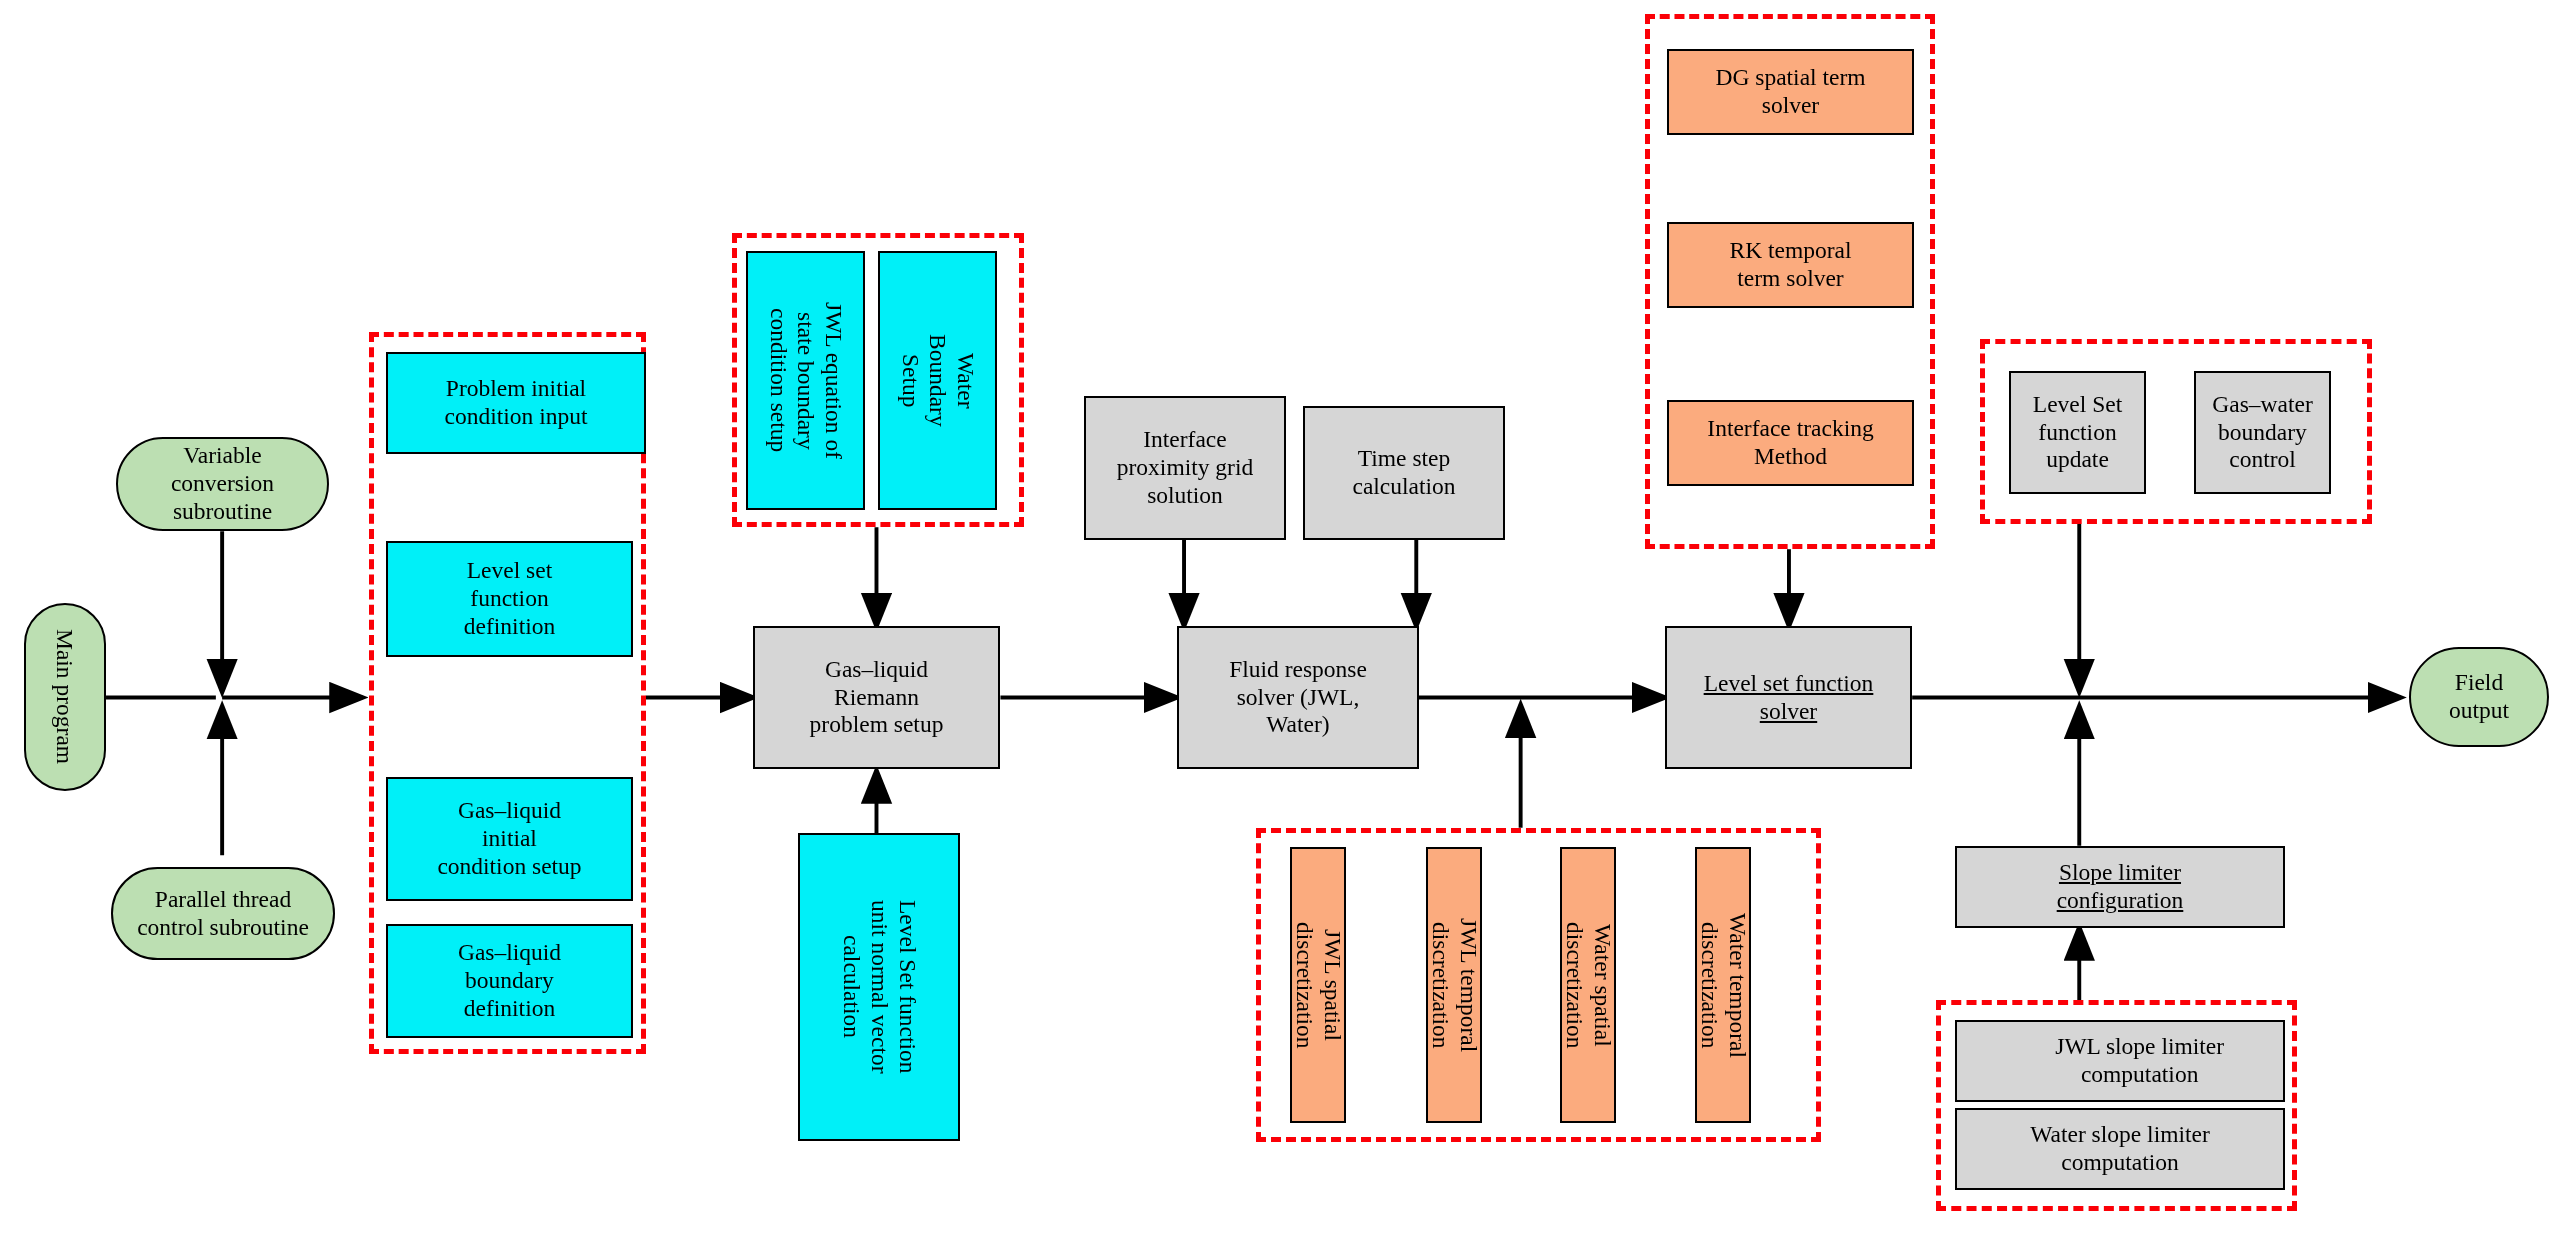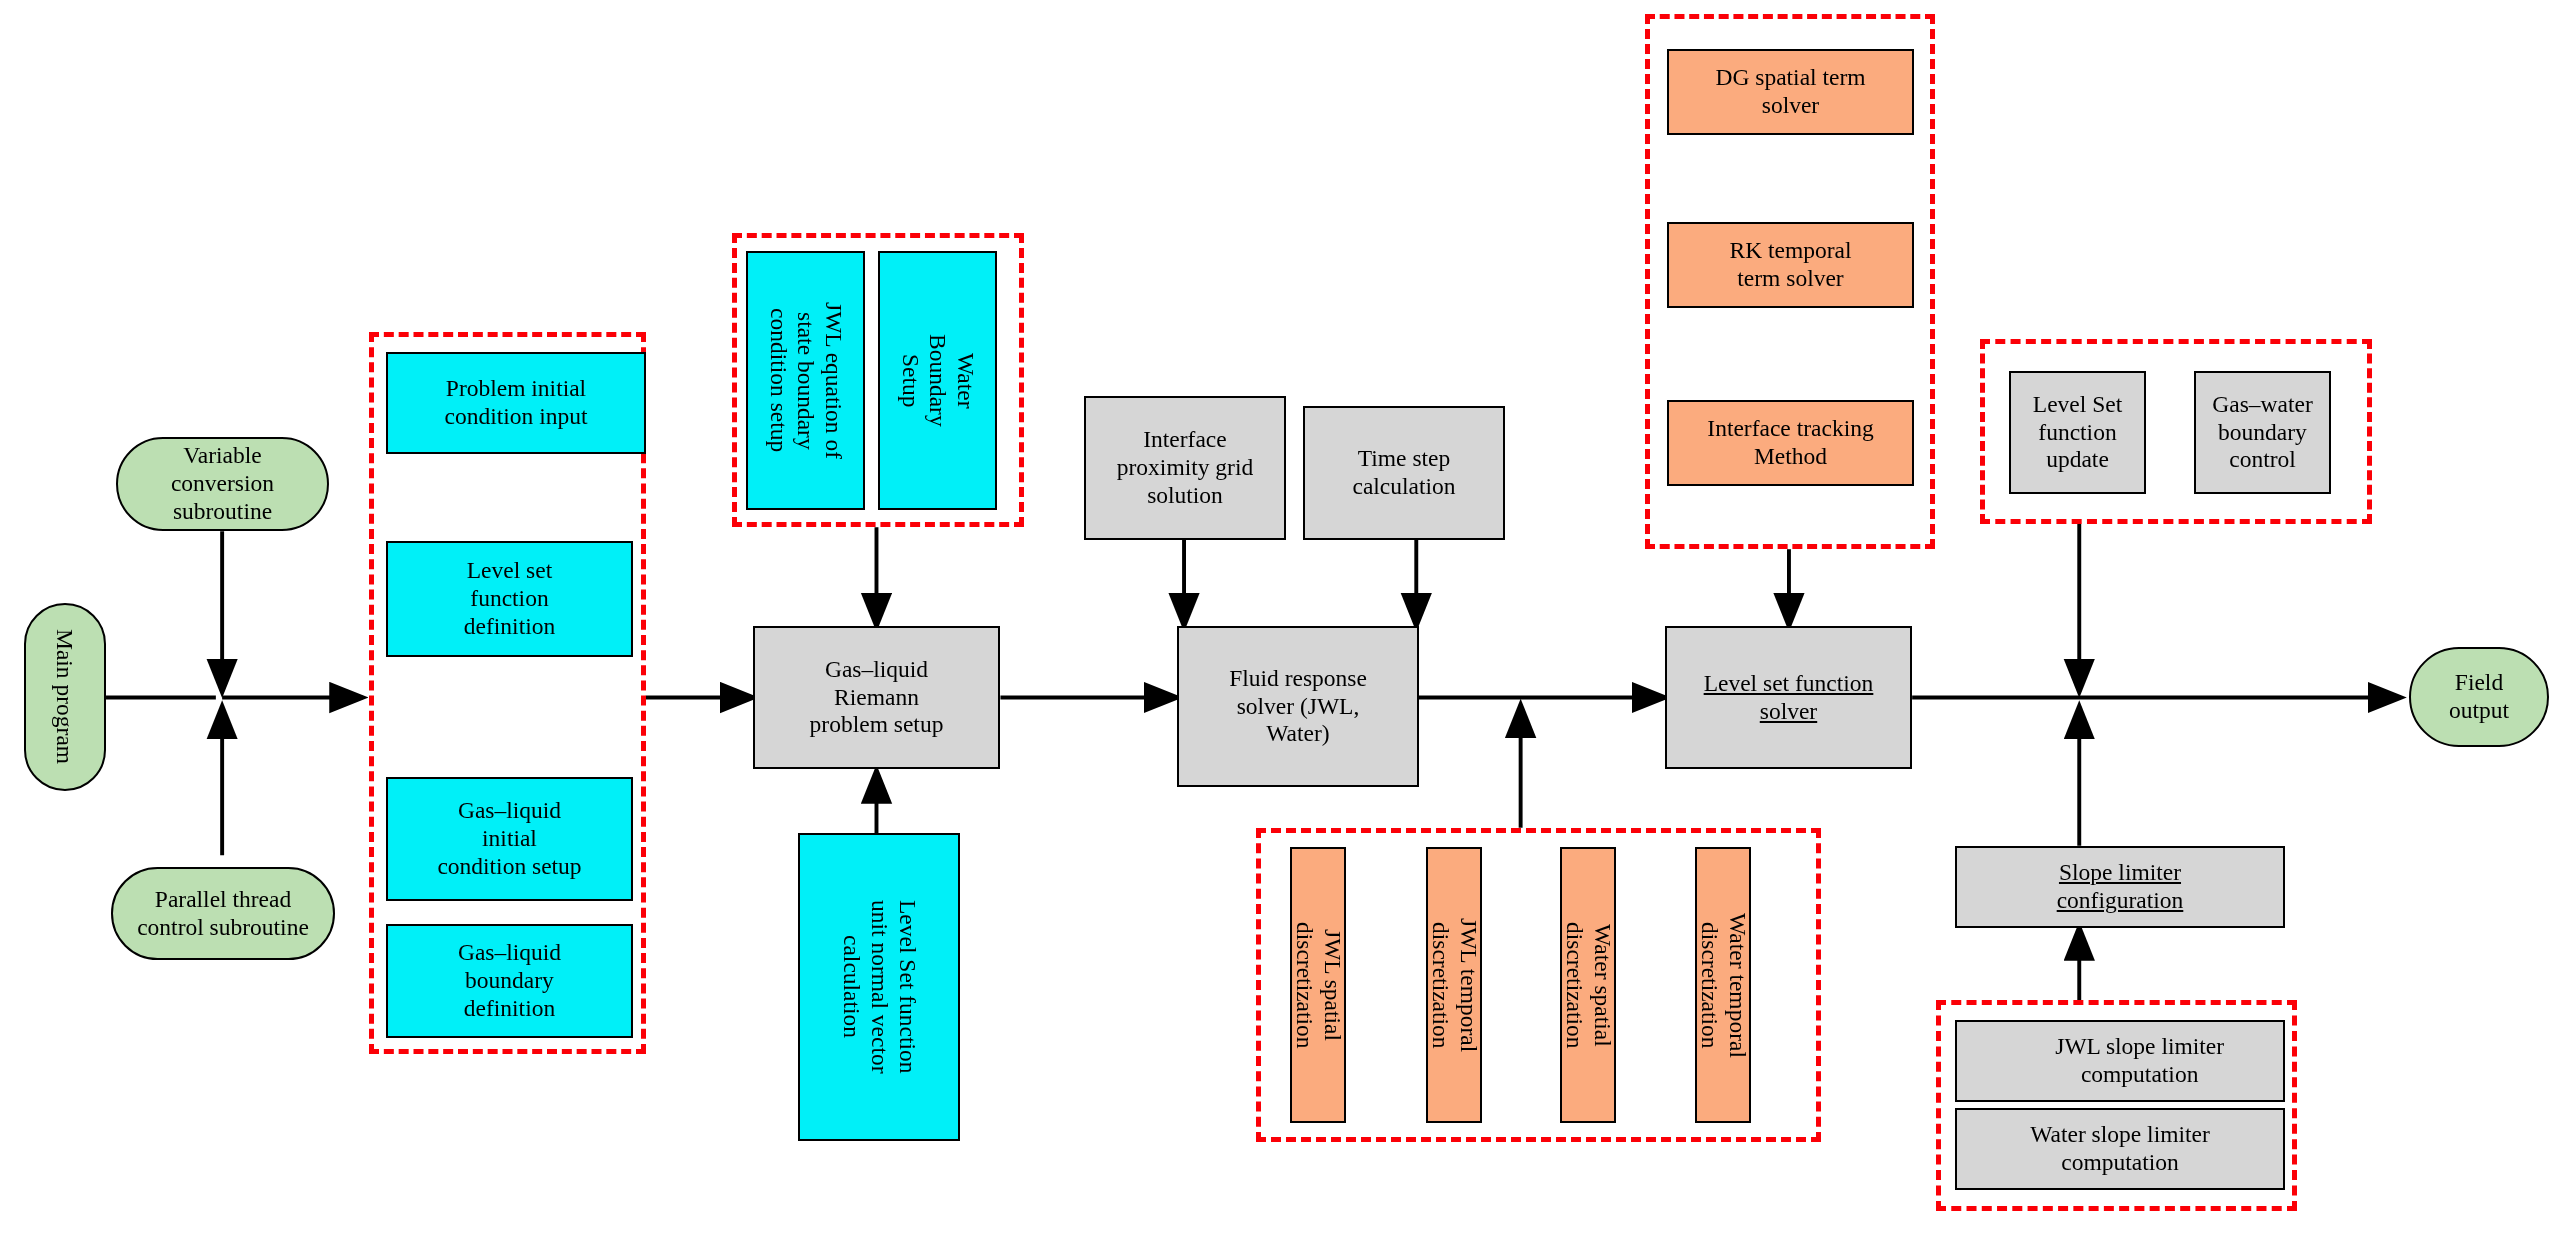--- a/index.html
+++ b/index.html
@@ -124,21 +124,21 @@
 Riemann
 problem setup</div>
 
   <div class="node grey htext" style="left:1084px;top:396px;width:202px;height:144px;">Interface
 proximity grid
 solution</div>
 
   <div class="node grey htext" style="left:1303px;top:406px;width:202px;height:134px;">Time step
 calculation</div>
 
-  <div class="node grey htext" style="left:1177px;top:626px;width:242px;height:161px;">Fluid response
+  <div class="node grey htext" style="left:1177px;top:626px;width:242px;height:143px;">Fluid response
 solver (JWL,
 Water)</div>
 
   <div class="node grey htext" style="left:1665px;top:626px;width:247px;height:143px;text-decoration:underline;">Level set function
 solver</div>
 
   <div class="node grey htext" style="left:1955px;top:846px;width:330px;height:82px;text-decoration:underline;">Slope limiter
 configuration</div>
 
   <div class="node orange htext" style="left:1667px;top:49px;width:247px;height:86px;">DG spatial term

